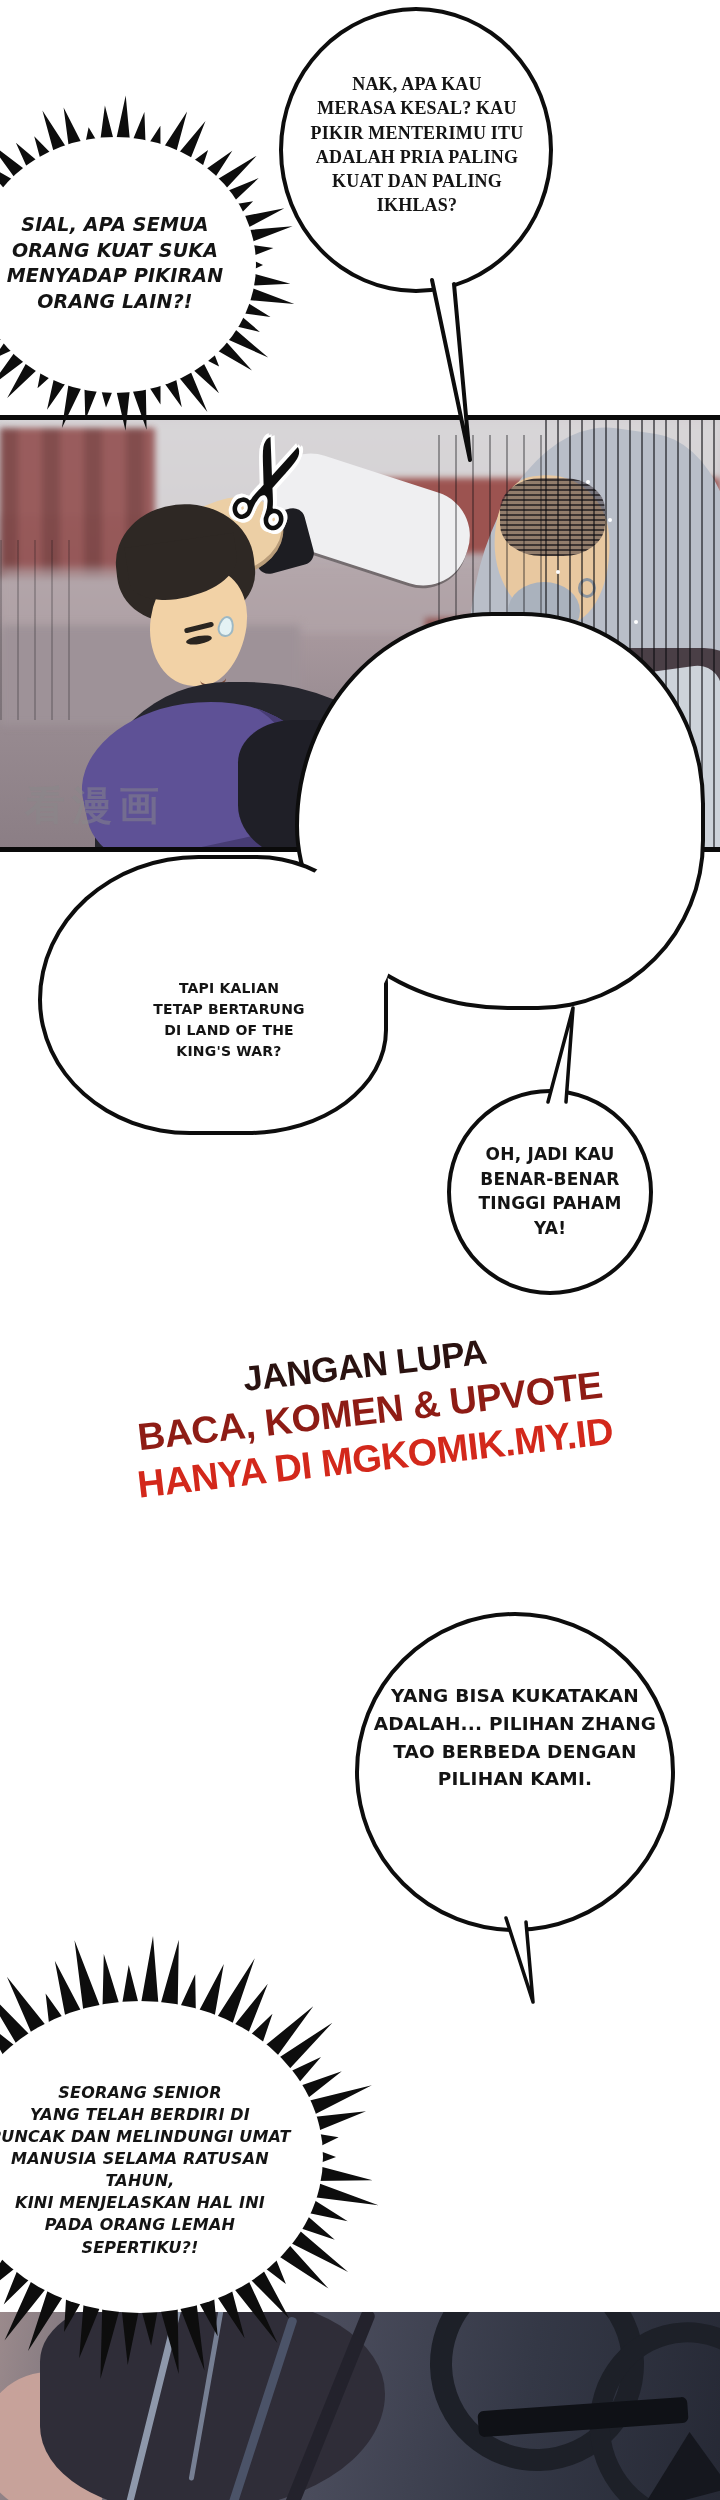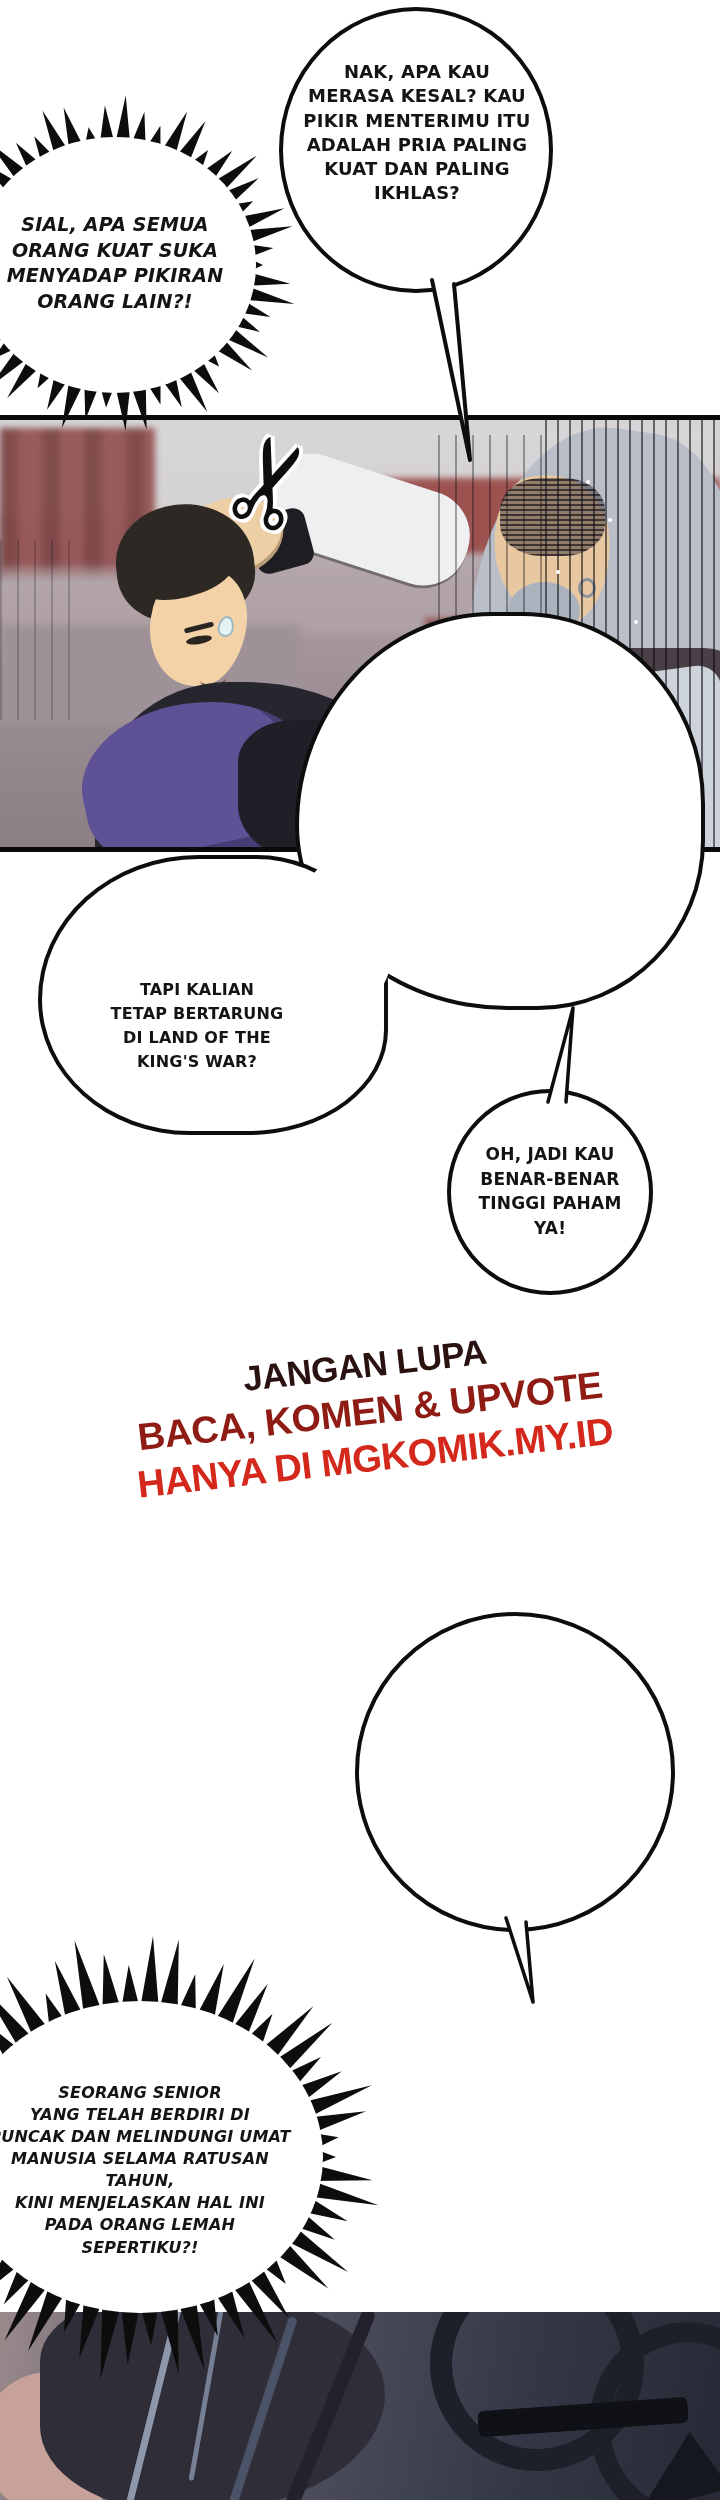--- a/index.html
+++ b/index.html
@@ -76,20 +76,21 @@
     <div class="abs" style="left:95px;top:262px;width:335px;height:180px;background:#26262e;border-radius:40% 55% 0 0 / 70% 80% 0 0;"></div>
     <div class="abs" style="left:82px;top:282px;width:235px;height:160px;background:#5e5196;border-radius:50% 60% 30% 45%;transform:rotate(-12deg);box-shadow:inset -22px -16px 0 #473c74;"></div>
     <div class="abs" style="left:238px;top:300px;width:185px;height:142px;background:#1f1f27;border-radius:30% 60% 0 40%;"></div>
     <div class="abs" style="left:318px;top:352px;width:295px;height:90px;background:#fbfbfb;border-radius:50% 45% 0 0;"></div>
 
     <div class="abs speed" style="left:545px;top:0;width:175px;height:437px;"></div>
     <div class="abs speed2" style="left:438px;top:15px;width:115px;height:250px;"></div>
     <div class="abs speed2" style="left:0;top:120px;width:70px;height:180px;opacity:.6;"></div>
     <div class="abs" style="left:586px;top:60px;width:4px;height:4px;border-radius:50%;background:#fff;box-shadow:22px 38px 0 #fff,-30px 90px 0 #fff,48px 140px 0 #fff,10px 200px 0 #fff,60px 250px 0 #fff,-12px 300px 0 #fff,35px 330px 0 #fff;"></div>
     <span class="glyph" style="left:222px;top:-6px;font-size:118px;transform:rotate(-70deg);">✂</span>
+    <div class="wm" style="left:25px;top:358px;">看漫画</div>
   </div>
 
   <div class="panel" id="panel2">
     <div class="abs" style="left:-20px;top:60px;width:135px;height:140px;background:#c7a29a;border-radius:50% 40% 0 50%;transform:rotate(15deg);"></div>
     <div class="abs" style="left:40px;top:-15px;width:345px;height:215px;background:#2f2d38;border-radius:30% 45% 55% 40%;"></div>
     <div class="abs" style="left:150px;top:-10px;width:7px;height:210px;background:#9fabc0;transform:rotate(14deg);border-radius:4px;opacity:.85;"></div>
     <div class="abs" style="left:205px;top:-20px;width:5px;height:190px;background:#8894aa;transform:rotate(10deg);border-radius:4px;opacity:.8;"></div>
     <div class="abs" style="left:255px;top:0;width:9px;height:220px;background:#4b5368;transform:rotate(18deg);border-radius:4px;"></div>
     <div class="abs" style="left:320px;top:-10px;width:14px;height:230px;background:#23222c;transform:rotate(22deg);border-radius:6px;"></div>
     <div class="abs" style="left:430px;top:-55px;width:170px;height:170px;border:22px solid #1d2028;border-radius:50%;background:transparent;transform:rotate(20deg);"></div>
@@ -113,50 +114,54 @@
     </svg>
   <div class="btxt italicize" style="left:-20px;top:2082px;width:320px;font-size:16px;line-height:1.38;">SEORANG SENIOR
 YANG TELAH BERDIRI DI
 PUNCAK DAN MELINDUNGI UMAT
 MANUSIA SELAMA RATUSAN TAHUN,
 KINI MENJELASKAN HAL INI
 PADA ORANG LEMAH
 SEPERTIKU?!</div>
 
   <div class="bubble ellipse" style="left:279px;top:7px;width:274px;height:286px;"></div>
-  <div class="btxt" style="left:292px;top:60px;width:250px;font-size:18px;line-height:1.35;">NAK, APA KAU
+  <div class="btxt" style="left:292px;top:72px;width:250px;font-size:18px;line-height:1.35;font-family:Liberation Serif, serif;">NAK, APA KAU
 MERASA KESAL? KAU
 PIKIR MENTERIMU ITU
 ADALAH PRIA PALING
 KUAT DAN PALING
 IKHLAS?</div>
   <svg class="tail" style="left:420px;top:270px;" width="60" height="200" viewBox="0 0 60 200">
     <path d="M12,10 L50,190 L34,14 Z" fill="#ffffff"></path>
     <path d="M12,10 L50,190 M34,14 L50,190" stroke="#0d0d0d" stroke-width="4" fill="none" stroke-linecap="round"></path>
   </svg>
 
   <div class="bubble cloud1" style="left:295px;top:612px;width:410px;height:398px;"></div>
   <div class="bubble cloud2" style="left:38px;top:855px;width:350px;height:280px;"></div>
   <div class="patch" style="left:298px;top:858px;width:96px;height:150px;"></div>
-  <div class="btxt" style="left:32px;top:978px;width:330px;font-size:16px;line-height:1.5;">TAPI KALIAN
+  <div class="btxt" style="left:64px;top:978px;width:330px;font-size:14px;line-height:1.5;">TAPI KALIAN
 TETAP BERTARUNG
 DI LAND OF THE
 KING'S WAR?</div>
 
   <div class="bubble round" style="left:447px;top:1089px;width:206px;height:206px;"></div>
   <div class="btxt" style="left:460px;top:1142px;width:180px;font-size:17px;line-height:1.45;">OH, JADI KAU
 BENAR-BENAR
 TINGGI PAHAM
 YA!</div>
   <svg class="tail" style="left:540px;top:1000px;" width="45" height="110" viewBox="0 0 45 110">
     <path d="M8,102 L33,8 L26,102 Z" fill="#ffffff"></path>
     <path d="M8,102 L33,8 M26,102 L33,8" stroke="#0d0d0d" stroke-width="3.5" fill="none" stroke-linecap="round"></path>
   </svg>
 
   <div class="bubble round" style="left:355px;top:1612px;width:320px;height:320px;"></div>
+  <div class="btxt" style="left:360px;top:1682px;width:310px;font-size:18.5px;line-height:1.5;">YANG BISA KUKATAKAN
+ADALAH... PILIHAN ZHANG
+TAO BERBEDA DENGAN
+PILIHAN KAMI.</div>
   <svg class="tail" style="left:498px;top:1910px;" width="50" height="100" viewBox="0 0 50 100">
     <path d="M8,8 L35,92 L28,12 Z" fill="#ffffff"></path>
     <path d="M8,8 L35,92 M28,12 L35,92" stroke="#0d0d0d" stroke-width="3.5" fill="none" stroke-linecap="round"></path>
   </svg>
 
   <div class="promo">
     <div class="l1" style="color: rgb(42, 18, 16);">JANGAN LUPA</div>
     <div class="l2" style="color: rgb(142, 28, 21);">BACA, KOMEN &amp; UPVOTE</div>
     <div class="l3" style="color: rgb(211, 40, 27);">HANYA DI MGKOMIK.MY.ID</div>
   </div>

